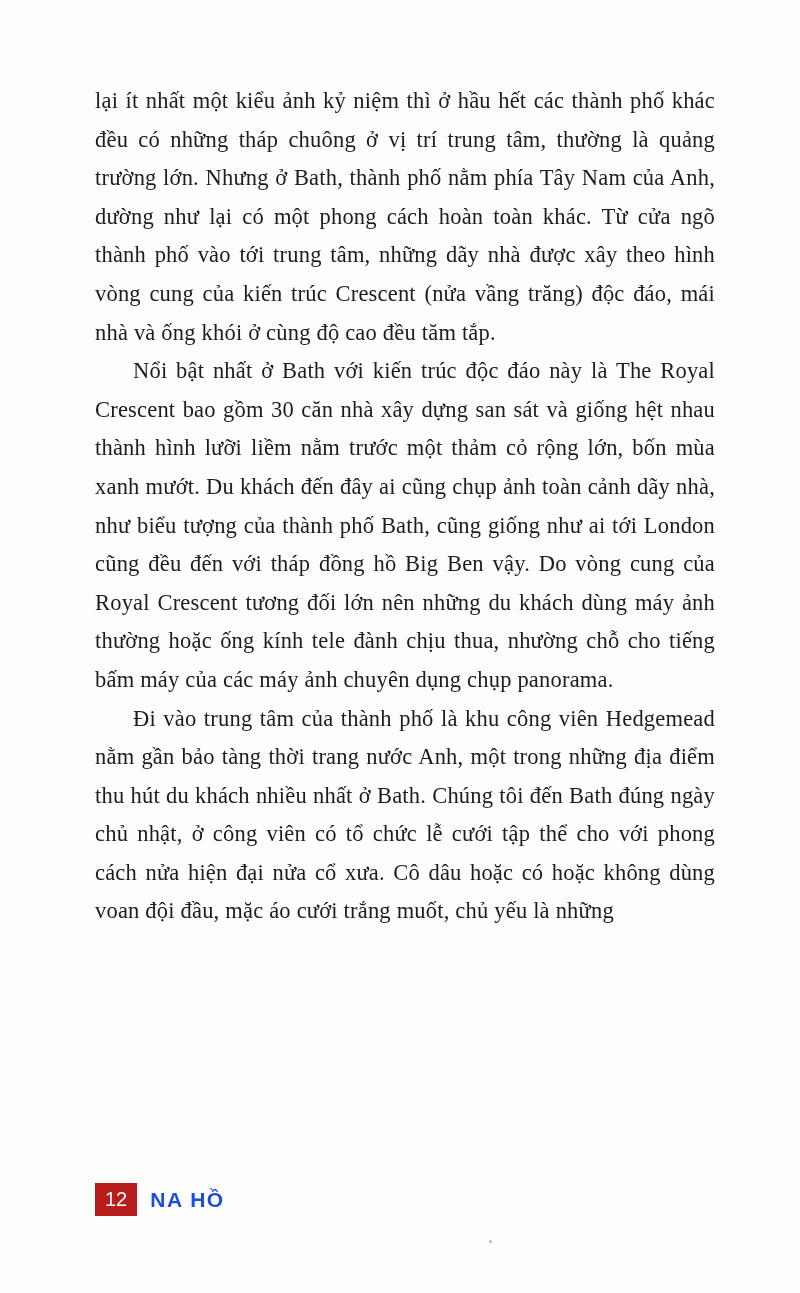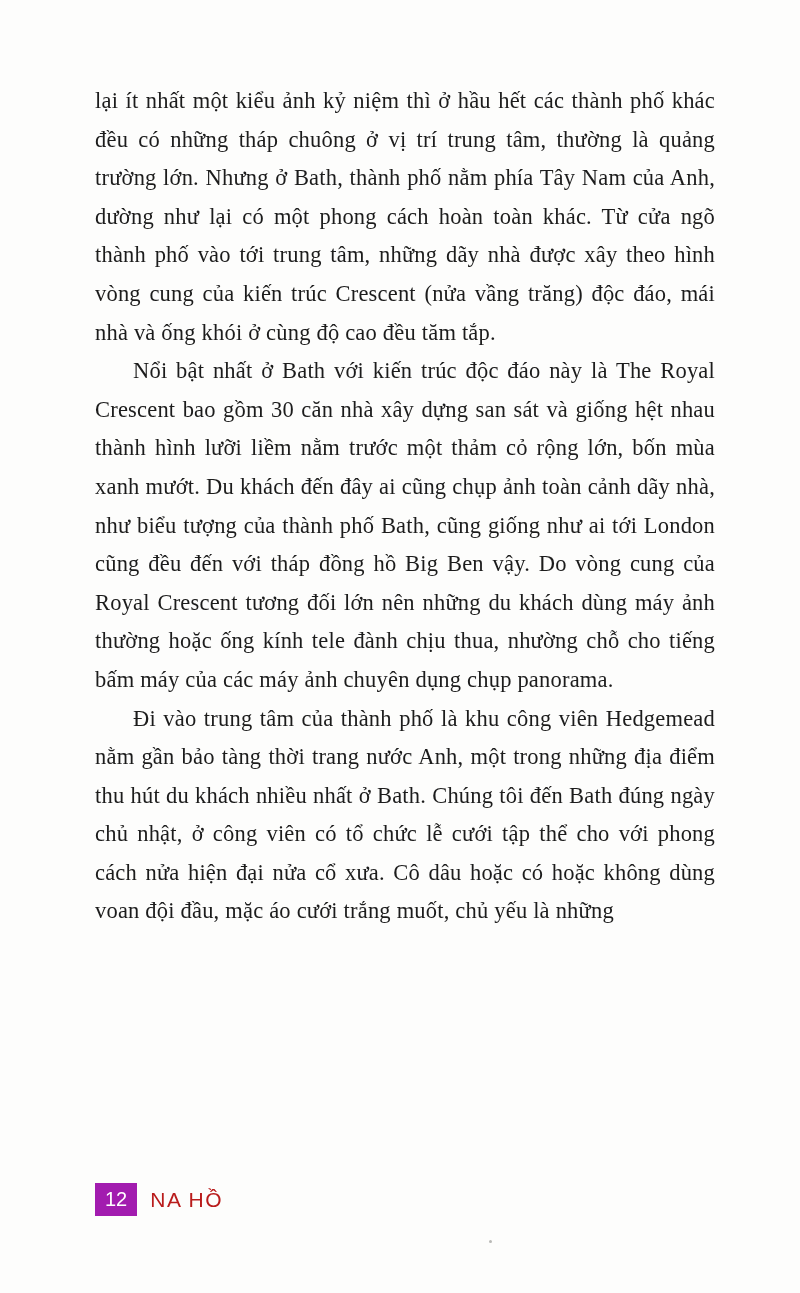--- a/index.html
+++ b/index.html
@@ -43,31 +43,31 @@
     position: absolute;
     left: 95px;
     top: 1183px;
     display: flex;
     align-items: center;
     gap: 13px;
     font-family: "Liberation Sans", sans-serif;
   }
   .page-num {
     display: inline-block;
-    background: #a21caf;
+    background: #b91c1c;
     color: #ffffff;
     font-size: 20px;
     font-weight: 500;
     line-height: 1;
     padding: 6px 10px 7px 10px;
   }
   .author {
-    color: #b91c1c;
+    color: #1d4ed8;
     font-size: 21px;
-    font-weight: 400;
+    font-weight: 700;
     letter-spacing: 1.5px;
   }
   .scan-dot {
     position: absolute;
     left: 489px;
     top: 1240px;
     width: 3px;
     height: 3px;
     border-radius: 50%;
     background: #b9b9b6;

